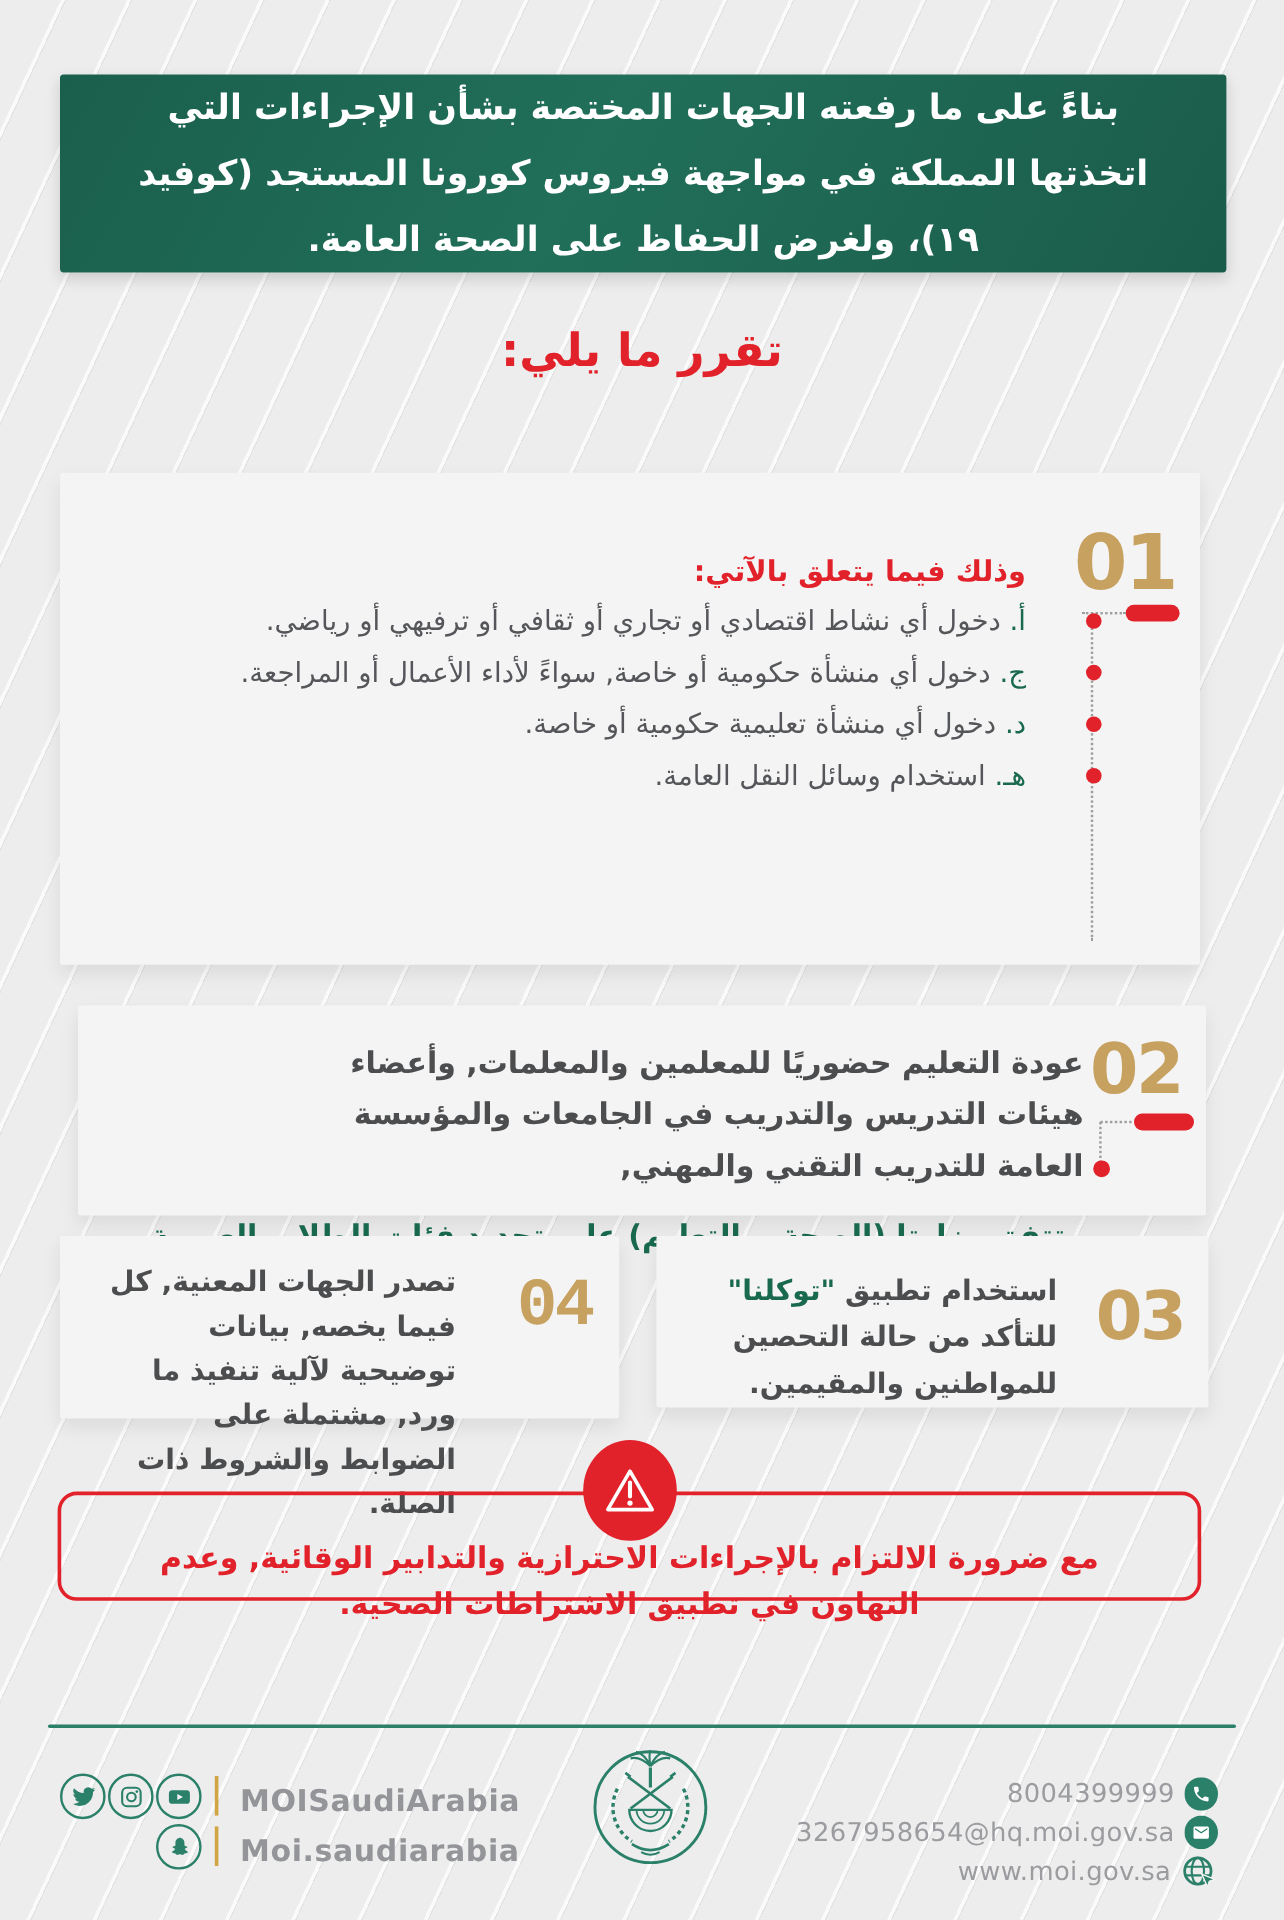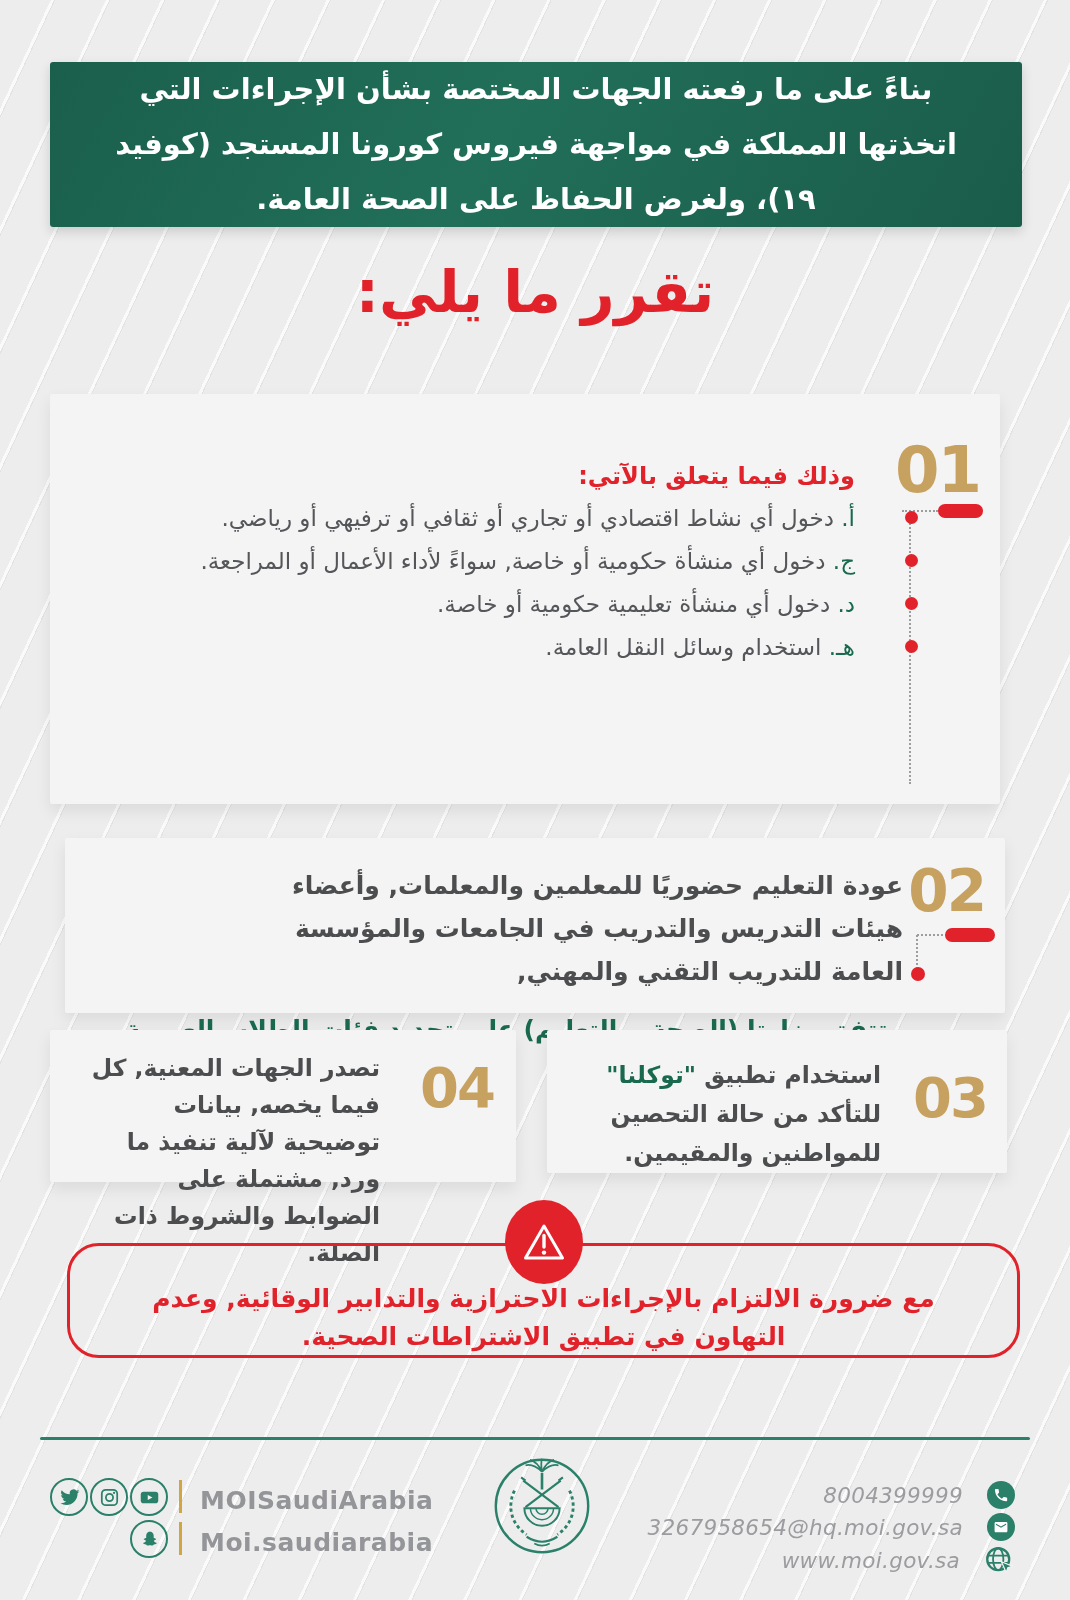--- a/index.html
+++ b/index.html
@@ -22,21 +22,21 @@
     border-radius:3px; box-shadow:0 5px 12px rgba(0,0,0,.14);
     display:flex; align-items:center; justify-content:center; padding:24px 46px;
   }
   .banner p {
     color:#fff; font-size:29px; font-weight:700; line-height:55px; text-align:center;
   }
 
   
   .heading {
     position:absolute; top:252px; left:0; width:100%; text-align:center;
-    color:#e2222a; font-size:58px; font-weight:700; line-height:80px;
+    color:#e2222a; font-size:38px; font-weight:700; line-height:80px;
   }
 
   
   .card {
     position:absolute; background:#f4f4f4; box-shadow:0 7px 16px rgba(0,0,0,.08);
     border-radius:2px;
   }
   .card-num {
     position:absolute; color:#c7a160; font-weight:700; letter-spacing:-2px;
     direction:ltr; line-height:1;
@@ -71,27 +71,27 @@
   .card2 .bullet { right:80px; top:129px; width:14px; height:14px; }
   .c2-main { padding:26px 102px 0 150px; color:#4c4d4f; font-size:25px; font-weight:700; line-height:43px; }
   .c2-highlight { margin-top:18px; padding:0 102px 0 45px; color:#19694f; font-size:25px; font-weight:700; line-height:38px; }
 
   .card3 { left:547px; top:1030px; width:460px; height:143px; }
   .card3 .card-num { right:20px; top:40px; font-size:56px; }
   .c3-text { padding:26px 126px 0 32px; color:#4c4d4f; font-size:23.5px; font-weight:700; line-height:39px; }
   .c3-text .app { color:#19694f; }
 
   .card4 { left:50px; top:1030px; width:466px; height:152px; }
-  .card4 .card-num { right:22px; top:30px; font-size:56px; }
+  .card4 .card-num { right:22px; top:30px; font-size:56px;font-family:Liberation Mono, monospace; }
   .c4-text { padding:20px 136px 0 28px; color:#4c4d4f; font-size:23.5px; font-weight:700; line-height:37px; }
 
   
   .warning {
-    position:absolute; left:67px; top:1243px; width:953px; height:115px;
-    border:3px solid #e2222a; border-radius:32px;
+    position:absolute; left:48px; top:1243px; width:953px; height:91px;
+    border:3px solid #e2222a; border-radius:16px;
   }
   .warn-icon {
     position:absolute; top:-46px; left:50%; transform:translateX(-50%);
     width:78px; height:84px; background:#e2222a; border-radius:50%;
     display:flex; align-items:center; justify-content:center;
   }
   .warning p {
     padding:34px 70px 0; text-align:center; color:#e2222a;
     font-size:25px; font-weight:700; line-height:38px;
   }
@@ -105,23 +105,22 @@
   }
   .gold-bar { position:absolute; width:3px; height:33px; background:#d2a544; }
   .soc-label {
     position:absolute; left:200px; color:#939598; font-size:25px; font-weight:600;
     direction:ltr; letter-spacing:.5px;
   }
 
   .logo { position:absolute; left:487px; top:1450px; }
 
   .contact-row {
-    position:absolute; right:55px; display:flex; align-items:center; gap:24px;
+    position:absolute; right:55px; display:flex; align-items:center; gap:8px;
     direction:ltr;
-    font-style:italic;
   }
   .contact-row span { color:#9b9c9f; font-size:21.5px; letter-spacing:.3px; }
 </style>
 </head>
 <body>
 
 <div class="page">
 
   <div class="banner">
     <p>بناءً على ما رفعته الجهات المختصة بشأن الإجراءات التي اتخذتها المملكة في مواجهة فيروس كورونا المستجد (كوفيد ١٩)، ولغرض الحفاظ على الصحة العامة.</p>

